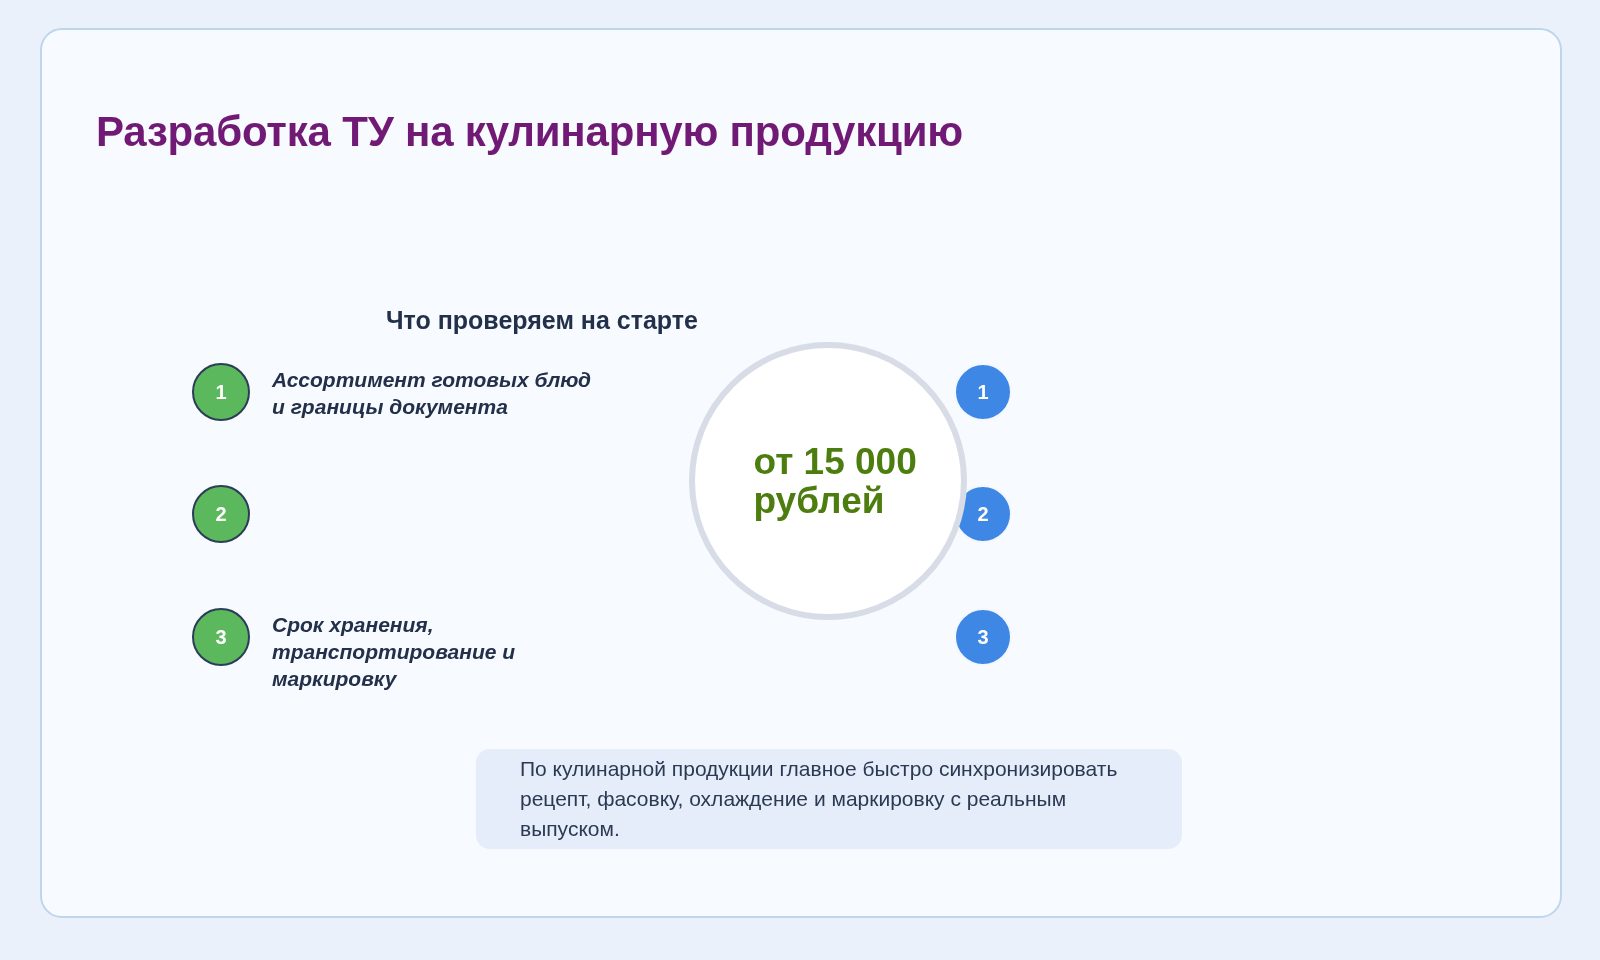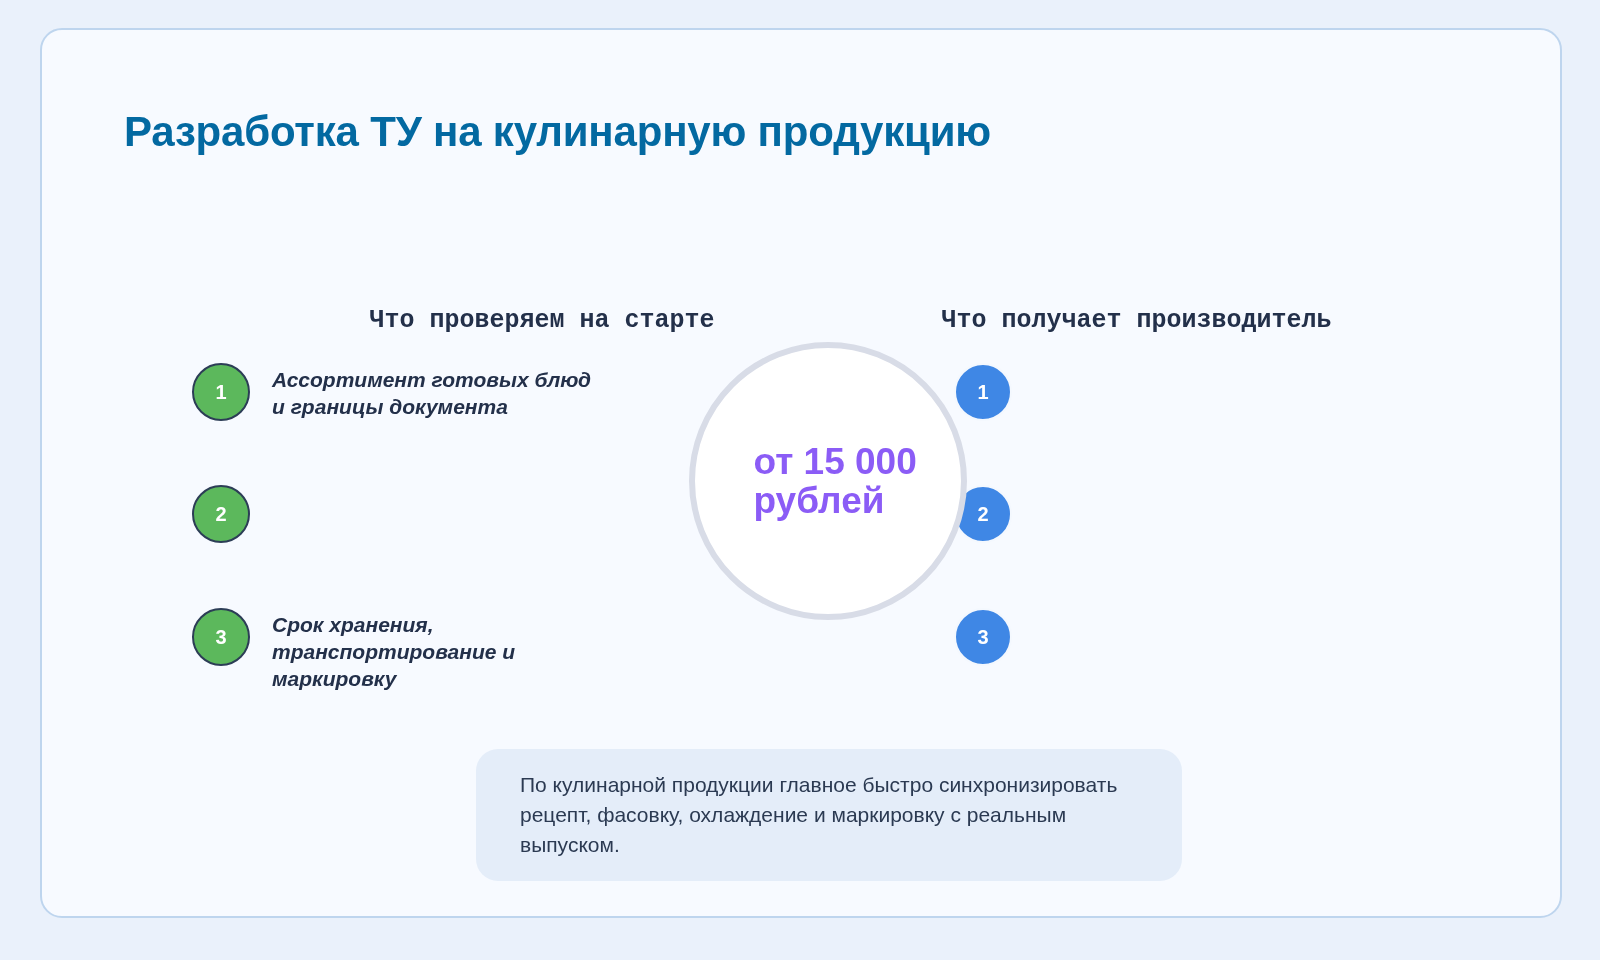--- a/index.html
+++ b/index.html
@@ -22,39 +22,38 @@
     width: 1522px;
     height: 890px;
     background: #f7faff;
     border: 2px solid #bed5ee;
     border-radius: 22px;
     box-sizing: border-box;
   }
 
   .page-title {
     position: absolute;
-    left: 82px;
+    left: 54px;
     top: 76px;
     width: 880px;
     font-size: 42px;
     font-weight: bold;
     line-height: 1.22;
-    color: #0369a1;
+    color: #701a75;
     letter-spacing: -0.2px;
   }
 
   
   .col-head {
     position: absolute;
     top: 276px;
     font-size: 25px;
     font-weight: bold;
     color: #23304a;
     white-space: nowrap;
-    font-family: Liberation Mono, monospace;
   }
   .col-head.left  { left: 285px; width: 430px; text-align: center; }
   .col-head.right { left: 872px; width: 445px; text-align: center; }
 
   .item {
     position: absolute;
     display: flex;
     align-items: flex-start;
   }
   .item .badge {
@@ -111,34 +110,34 @@
     box-sizing: border-box;
     display: flex;
     align-items: center;
     justify-content: center;
   }
   .price-circle .price-text {
     width: 170px;
     font-size: 37px;
     font-weight: bold;
     line-height: 1.06;
-    color: #8b5cf6;
+    color: #4d7c0f;
     text-align: left;
     margin-left: 21px;
   }
 
   
   .note {
     position: absolute;
     left: 434px;
     top: 719px;
     width: 706px;
-    height: 132px;
+    height: 100px;
     background: #e4edf9;
-    border-radius: 22px;
+    border-radius: 14px;
     box-sizing: border-box;
     display: flex;
     align-items: center;
   }
   .note .note-text {
     padding: 0 44px;
     font-size: 21px;
     line-height: 1.42;
     color: #2b3a52;
     white-space: pre-line;
@@ -161,21 +160,20 @@
   <div class="item l2">
     <div class="badge green">2</div>
   </div>
   <div class="item l3">
     <div class="badge green">3</div>
     <div class="txt">Срок хранения,
 транспортирование и
 маркировку</div>
   </div>
 
-  <div class="col-head right">Что получает производитель</div>
 
   <div class="item r1">
     <div class="badge blue">1</div>
   </div>
   <div class="item r2">
     <div class="badge blue">2</div>
   </div>
   <div class="item r3">
     <div class="badge blue">3</div>
   </div>

